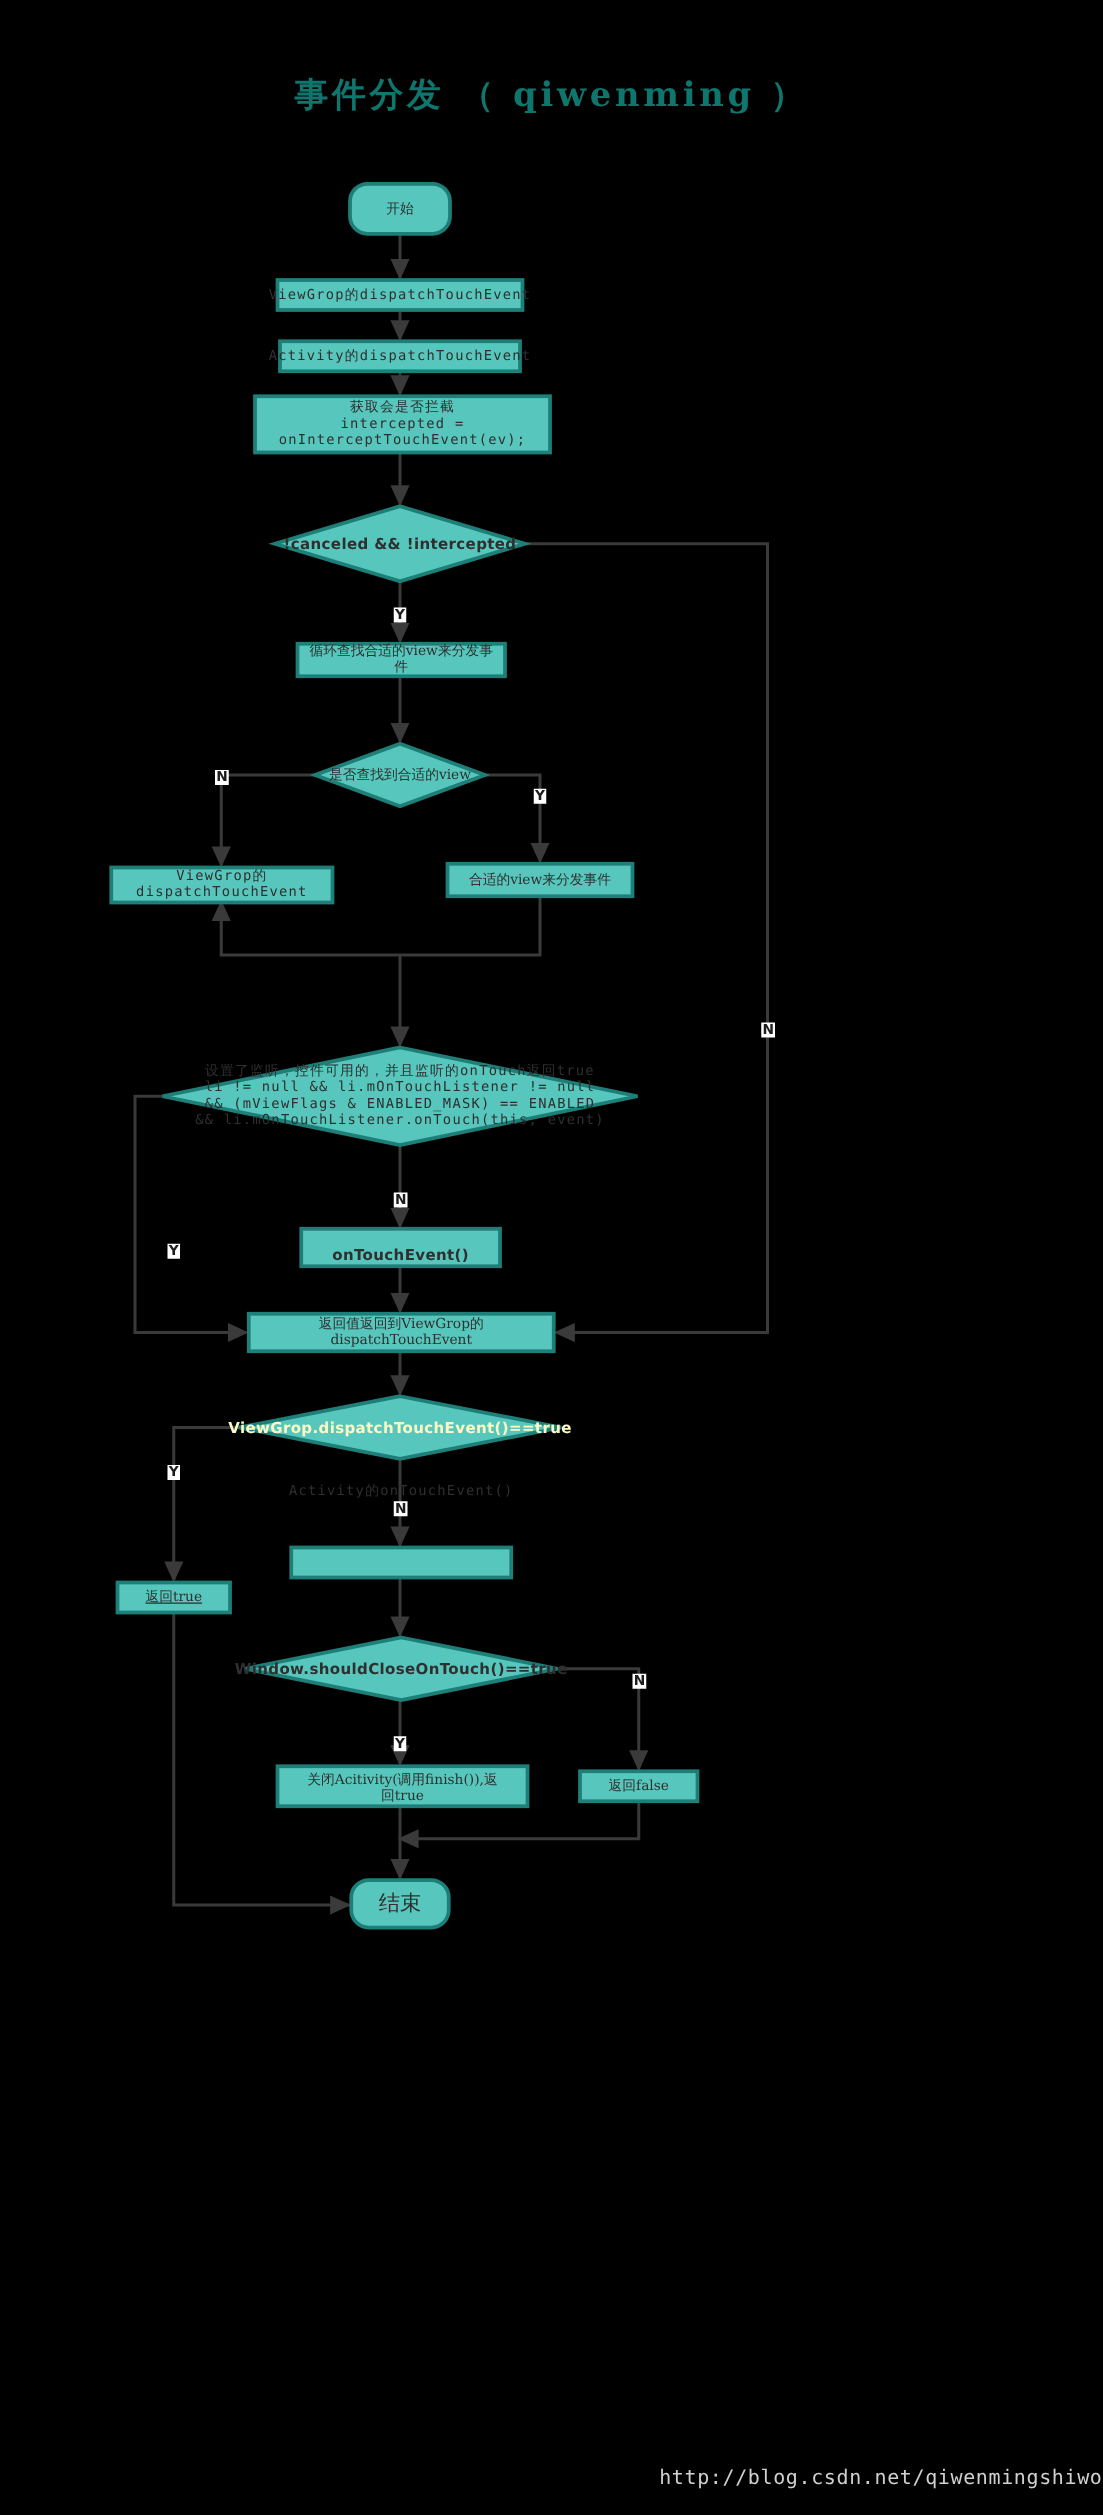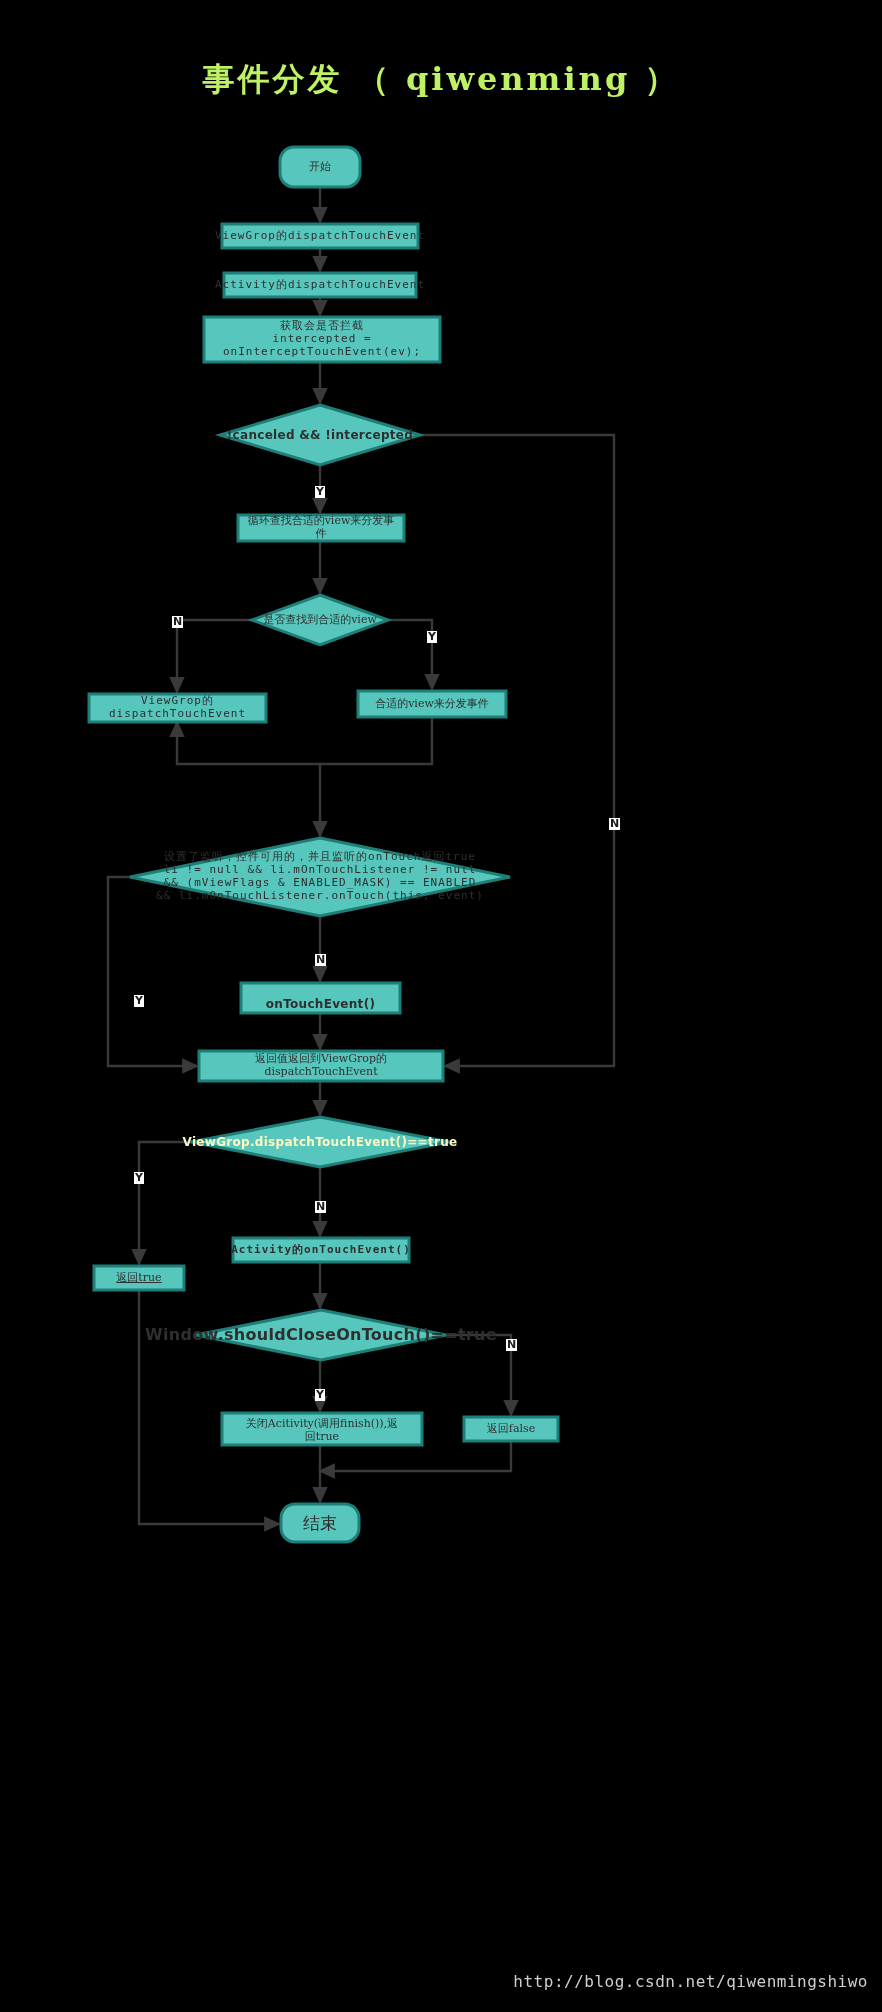--- a/index.html
+++ b/index.html
@@ -9,28 +9,28 @@
     overflow:hidden;position:relative;
   }
   #stage{position:relative;width:882px;height:2012px;background:#000;}
   #flow{position:absolute;left:0;top:0;width:882px;height:2012px;}
 
   .title{
     position:absolute;left:0;top:58px;width:882px;
     text-align:center;
     font-family:"DejaVu Serif","Liberation Serif",serif;
     font-weight:bold;
-    font-size:32px;
+    font-size:27px;
     letter-spacing:3px;
-    color:#bef264;
+    color:#0f766e;
     white-space:pre;
   }
   .footer{
     position:absolute;left:0;top:1972px;width:882px;
-    text-align:right;padding-right:14px;box-sizing:border-box;
+    text-align:right;box-sizing:border-box;
     font-family:"DejaVu Sans Mono","Liberation Mono",monospace;
     font-size:16px;color:#cfcfcf;letter-spacing:.5px;
   }
 
   
   .nlabel{
     position:absolute;
     color:#2f2f2f;
     text-align:center;
     line-height:1.18;
@@ -126,23 +126,23 @@
 dispatchTouchEvent</div>
       <div class="nlabel f-serif" style="left: 328px; top: 691px; width: 208px; height: 26px; font-size: 11px; color: rgb(47, 47, 47);">合适的view来分发事件</div>
       <div class="nlabel f-mono" style="left: 100px; top: 838px; width: 440px; height: 78px; font-size: 11px; color: rgb(47, 47, 47);">设置了监听，控件可用的，并且监听的onTouch返回true
 li != null &amp;&amp; li.mOnTouchListener != null
 &amp;&amp; (mViewFlags &amp; ENABLED_MASK) == ENABLED
 &amp;&amp; li.mOnTouchListener.onTouch(this, event)</div>
       <div class="nlabel f-sans-b" style="left: 211px; top: 983px; width: 219px; height: 42px; font-size: 12px; color: rgb(47, 47, 47);">onTouchEvent()</div>
       <div class="nlabel f-serif" style="left: 169px; top: 1051px; width: 304px; height: 30px; font-size: 11px; color: rgb(47, 47, 47);">返回值返回到ViewGrop的
 dispatchTouchEvent</div>
       <div class="nlabel f-sans-b" style="left: 161px; top: 1117px; width: 318px; height: 50px; font-size: 12px; color: #fef9c3;">ViewGrop.dispatchTouchEvent()==true</div>
-      <div class="nlabel f-mono" style="left: 203px; top: 1238px; width: 236px; height: 24px; font-size: 11px; color: rgb(47, 47, 47); font-weight: bold;">Activity的onTouchEvent()</div>
+      <div class="nlabel f-mono" style="left: 203px; top: 1181px; width: 236px; height: 24px; font-size: 11px; color: rgb(47, 47, 47);">Activity的onTouchEvent()</div>
       <div class="nlabel f-serif" style="left: 64px; top: 1266px; width: 150px; height: 24px; font-size: 11px; color: rgb(47, 47, 47); text-decoration: underline;">返回true</div>
-      <div class="nlabel f-sans-b" style="left: 166px; top: 1310px; width: 310px; height: 50px; font-size: 16px; color: rgb(47, 47, 47);">Window.shouldCloseOnTouch()==true</div>
+      <div class="nlabel f-sans-b" style="left: 166px; top: 1310px; width: 310px; height: 50px; font-size: 12px; color: rgb(47, 47, 47);">Window.shouldCloseOnTouch()==true</div>
       <div class="nlabel f-serif" style="left: 192px; top: 1413px; width: 260px; height: 36px; font-size: 11px; color: rgb(47, 47, 47);">关闭Acitivity(调用finish()),返
 回true</div>
       <div class="nlabel f-serif" style="left: 434px; top: 1417px; width: 154px; height: 24px; font-size: 11px; color: rgb(47, 47, 47);">返回false</div>
       <div class="nlabel f-serif" style="left: 251px; top: 1504px; width: 138px; height: 38px; font-size: 17px; color: rgb(47, 47, 47);">结束</div>
     </div>
   <div id="edgelabels-layer">
       <div class="edgelabel" style="left: 315px; top: 486px; background: rgb(255, 255, 255);">Y</div>
       <div class="edgelabel" style="left: 609px; top: 818px; background: rgb(255, 255, 255);">N</div>
       <div class="edgelabel" style="left: 172px; top: 616px; background: rgb(255, 255, 255);">N</div>
       <div class="edgelabel" style="left: 427px; top: 631px; background: rgb(255, 255, 255);">Y</div>

